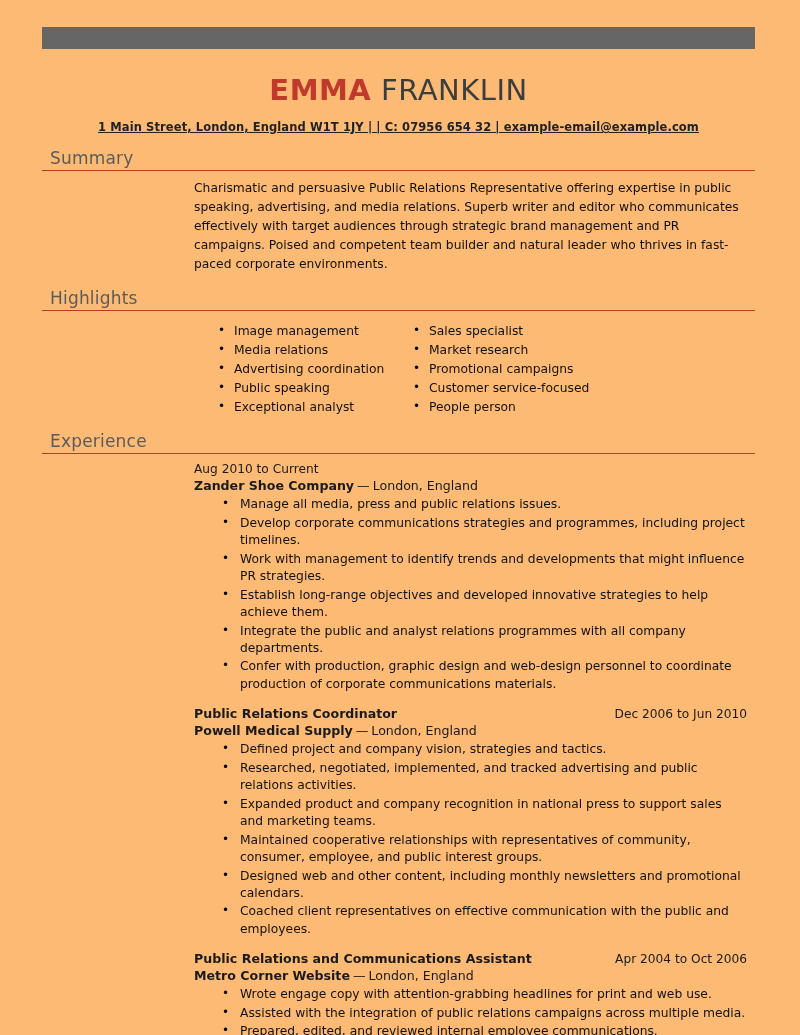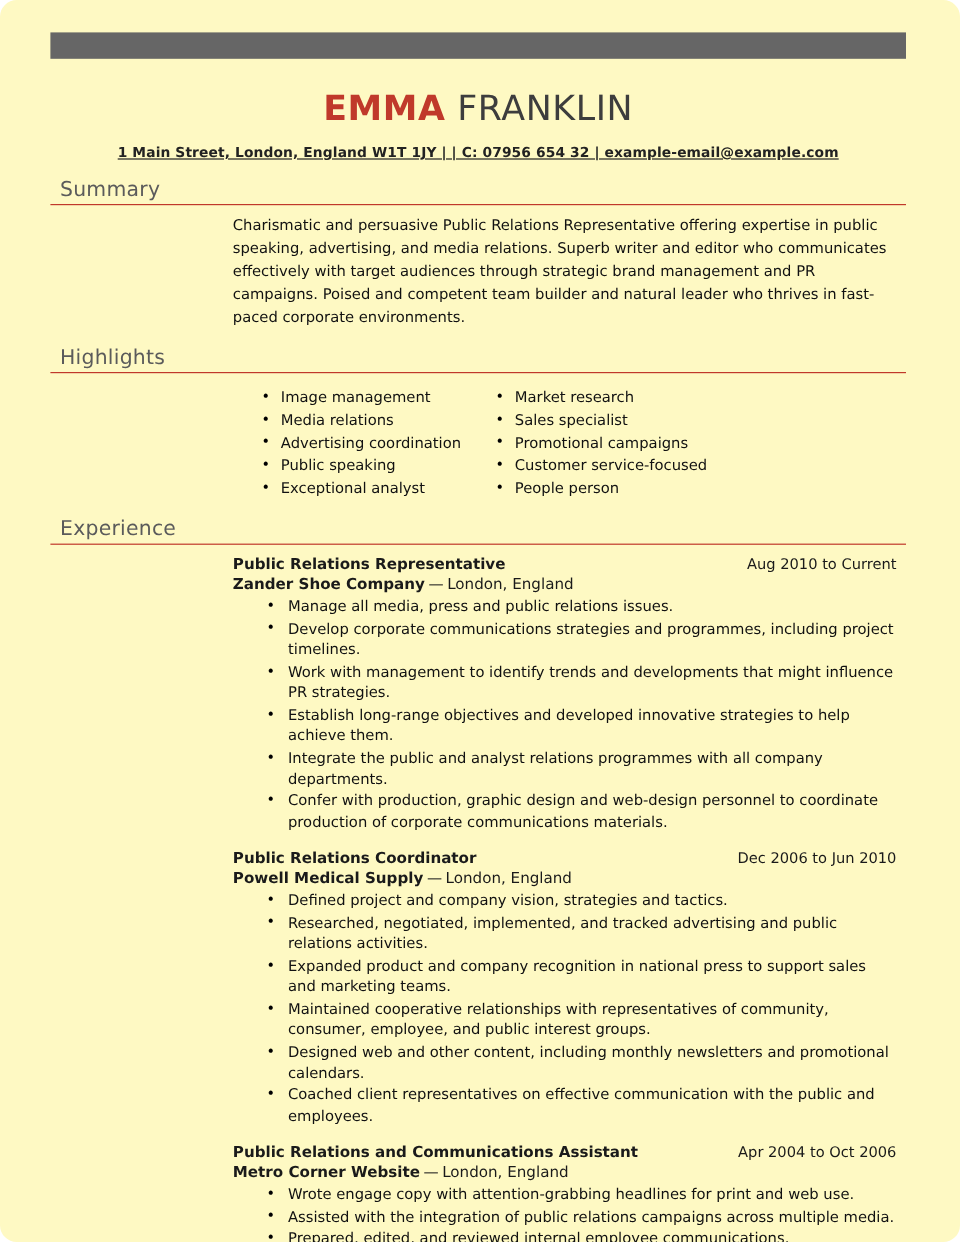--- a/index.html
+++ b/index.html
@@ -12,23 +12,22 @@
     height: 1035px;
     font-family: "DejaVu Sans", sans-serif;
     color: #000000;
     position: relative;
     overflow: hidden;
   }
   .page {
     position: relative;
     width: 800px;
     height: 1035px;
-    background: #fef9c3;
+    background: #fdba74;
     box-sizing: border-box;
-    border-radius: 14px;
   }
   .topbar {
     position: absolute;
     left: 42px;
     top: 27px;
     width: 713px;
     height: 22px;
     background: #666666;
   }
   .content {
@@ -194,37 +193,36 @@
           <ul class="bullets">
             <li>Image management</li>
             <li>Media relations</li>
             <li>Advertising coordination</li>
             <li>Public speaking</li>
             <li>Exceptional analyst</li>
           </ul>
         </div>
         <div class="hl-col">
           <ul class="bullets">
+            <li>Sales specialist</li>
             <li>Market research</li>
-            <li>Sales specialist</li>
             <li>Promotional campaigns</li>
             <li>Customer service-focused</li>
             <li>People person</li>
           </ul>
         </div>
       </div>
     </div>
 
     <div class="section">
       <div class="section-title">Experience</div>
       <div class="rule"></div>
 
       <div class="job">
         <div class="job-head">
-          <div class="job-title">Public Relations Representative</div>
           <div class="job-dates">Aug 2010 to Current</div>
         </div>
         <div class="job-company">
           <span>Zander Shoe Company</span><span class="dash">—</span><span class="loc">London, England</span>
         </div>
         <ul class="bullets">
           <li>Manage all media, press and public relations issues.</li>
           <li>Develop corporate communications strategies and programmes, including project timelines.</li>
           <li>Work with management to identify trends and developments that might influence PR strategies.</li>
           <li>Establish long-range objectives and developed innovative strategies to help achieve them.</li>

